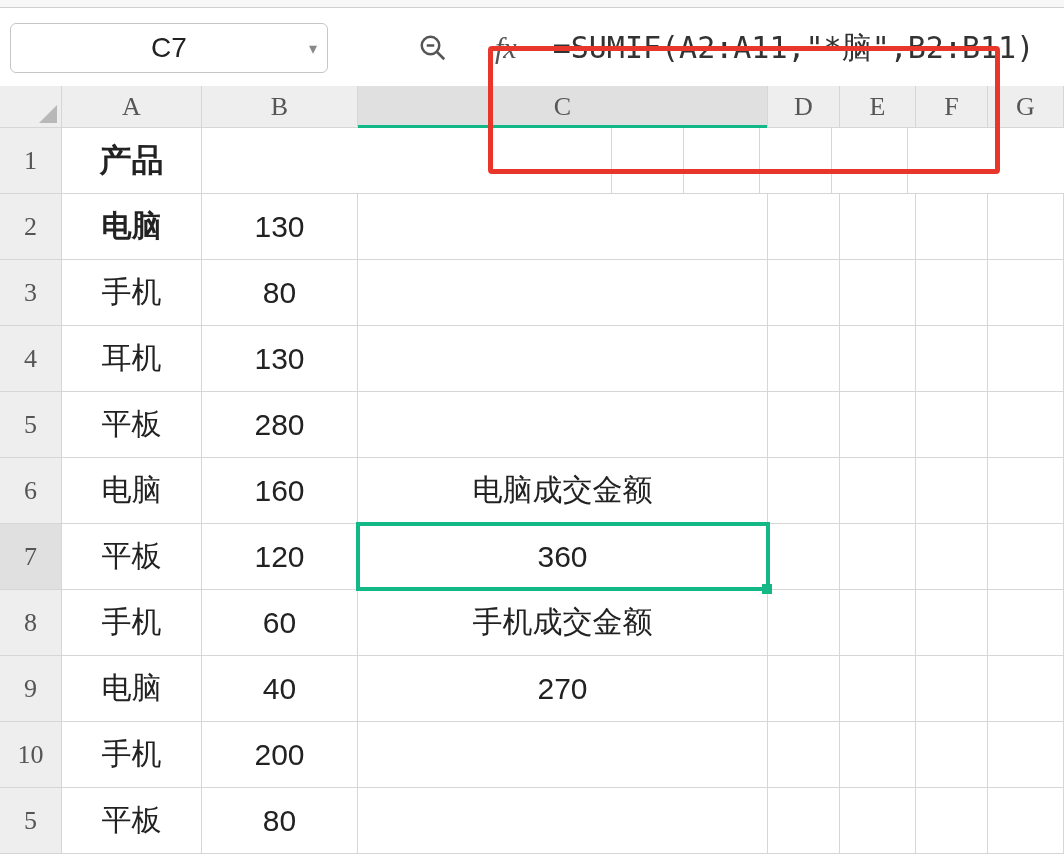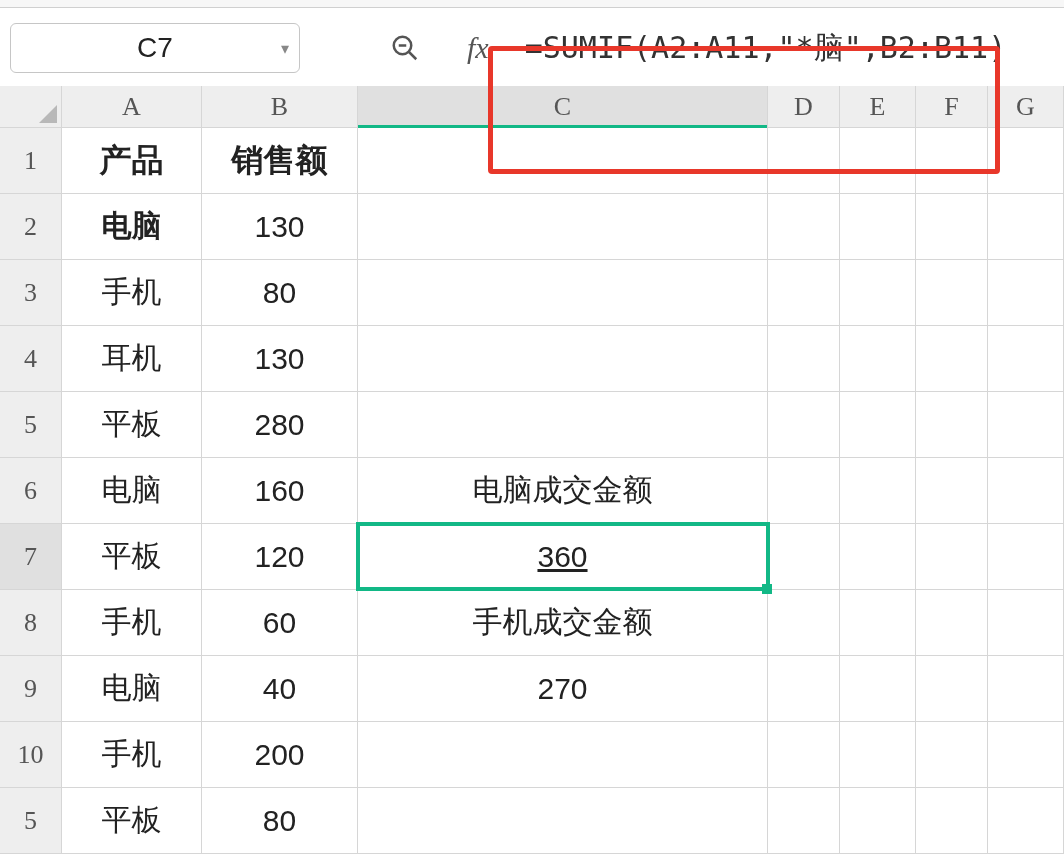--- a/index.html
+++ b/index.html
@@ -20,21 +20,21 @@
     display: flex;
     align-items: center;
     padding: 14px 10px 12px 10px;
     background: #fff;
     position: relative;
   }
   .name-box {
     display: flex;
     align-items: center;
     justify-content: center;
-    width: 290px;
+    width: 318px;
     height: 50px;
     border: 1px solid #c6c6c6;
     border-radius: 6px;
     font-size: 28px;
     position: relative;
     background: #fff;
   }
   .name-box .chev {
     position: absolute;
     right: 10px;
@@ -124,21 +124,20 @@
     border-right: 1px solid #d6d6d6;
     font-family: "SimSun","Microsoft YaHei",sans-serif;
     position:relative;
   }
   .bold { font-weight: 700; }
   .row-1 .cell { font-size: 32px; }
   .selected-cell {
     outline: 4px solid #12b886;
     outline-offset: -2px;
     z-index: 3;
-    text-decoration: underline;
   }
   .selected-cell::after{
     content:"";
     position:absolute;
     right:-5px; bottom:-5px;
     width:10px; height:10px;
     background:#12b886;
   }
 </style>
 </head>
@@ -176,21 +175,20 @@
     <div class="col-header col-D">D</div>
     <div class="col-header col-E">E</div>
     <div class="col-header col-F">F</div>
     <div class="col-header col-G">G</div>
   </div>
 
   <div id="rows">
       <div class="grid-row row-1">
         <div class="row-header">1</div>
         <div class="cell col-A bold">产品</div>
-        <div class="cell col-B bold">销售额</div>
         <div class="cell col-C"></div>
         <div class="cell col-D"></div>
         <div class="cell col-E"></div>
         <div class="cell col-F"></div>
         <div class="cell col-G"></div>
       </div>
       <div class="grid-row row-2">
         <div class="row-header">2</div>
         <div class="cell col-A bold">电脑</div>
         <div class="cell col-B">130</div>

